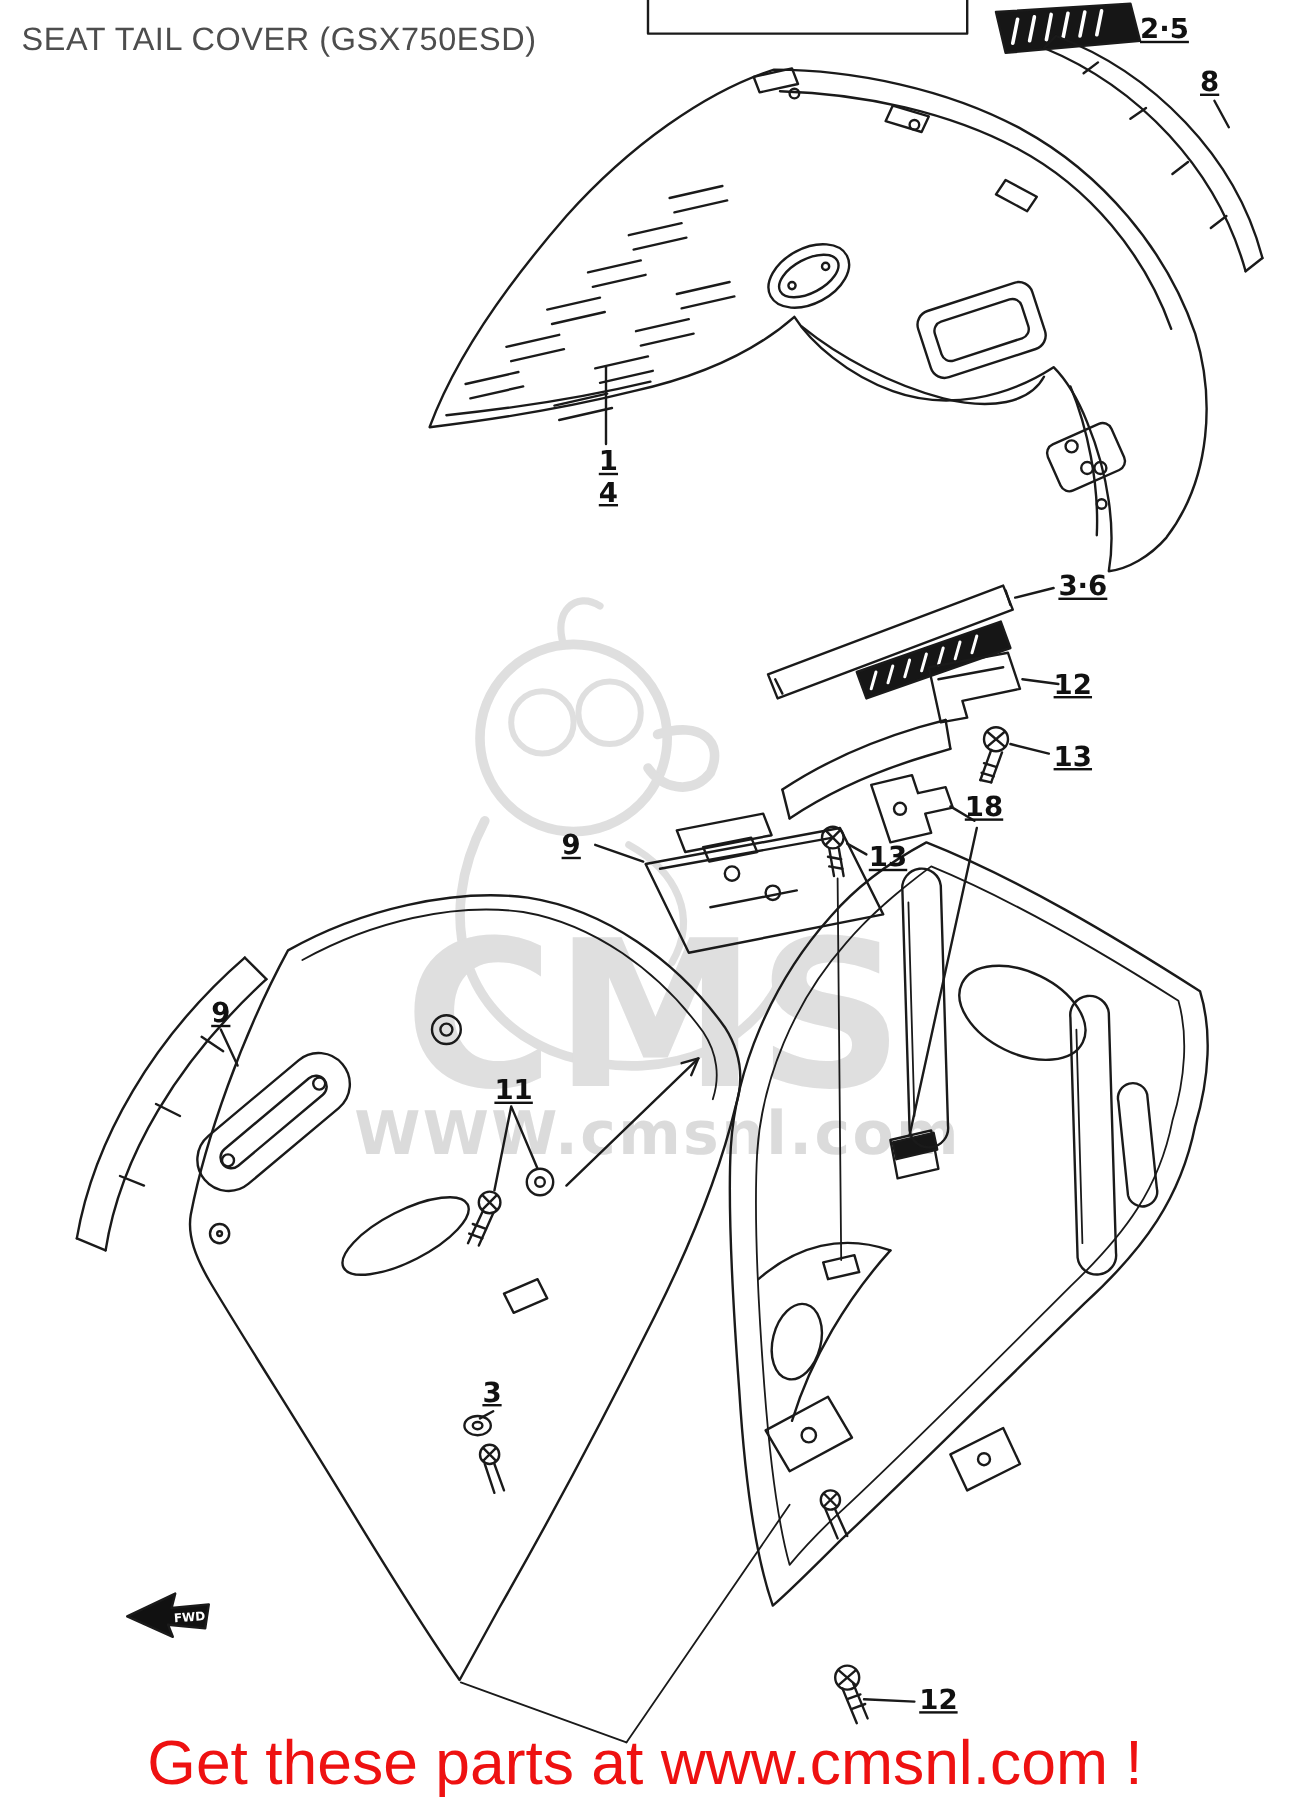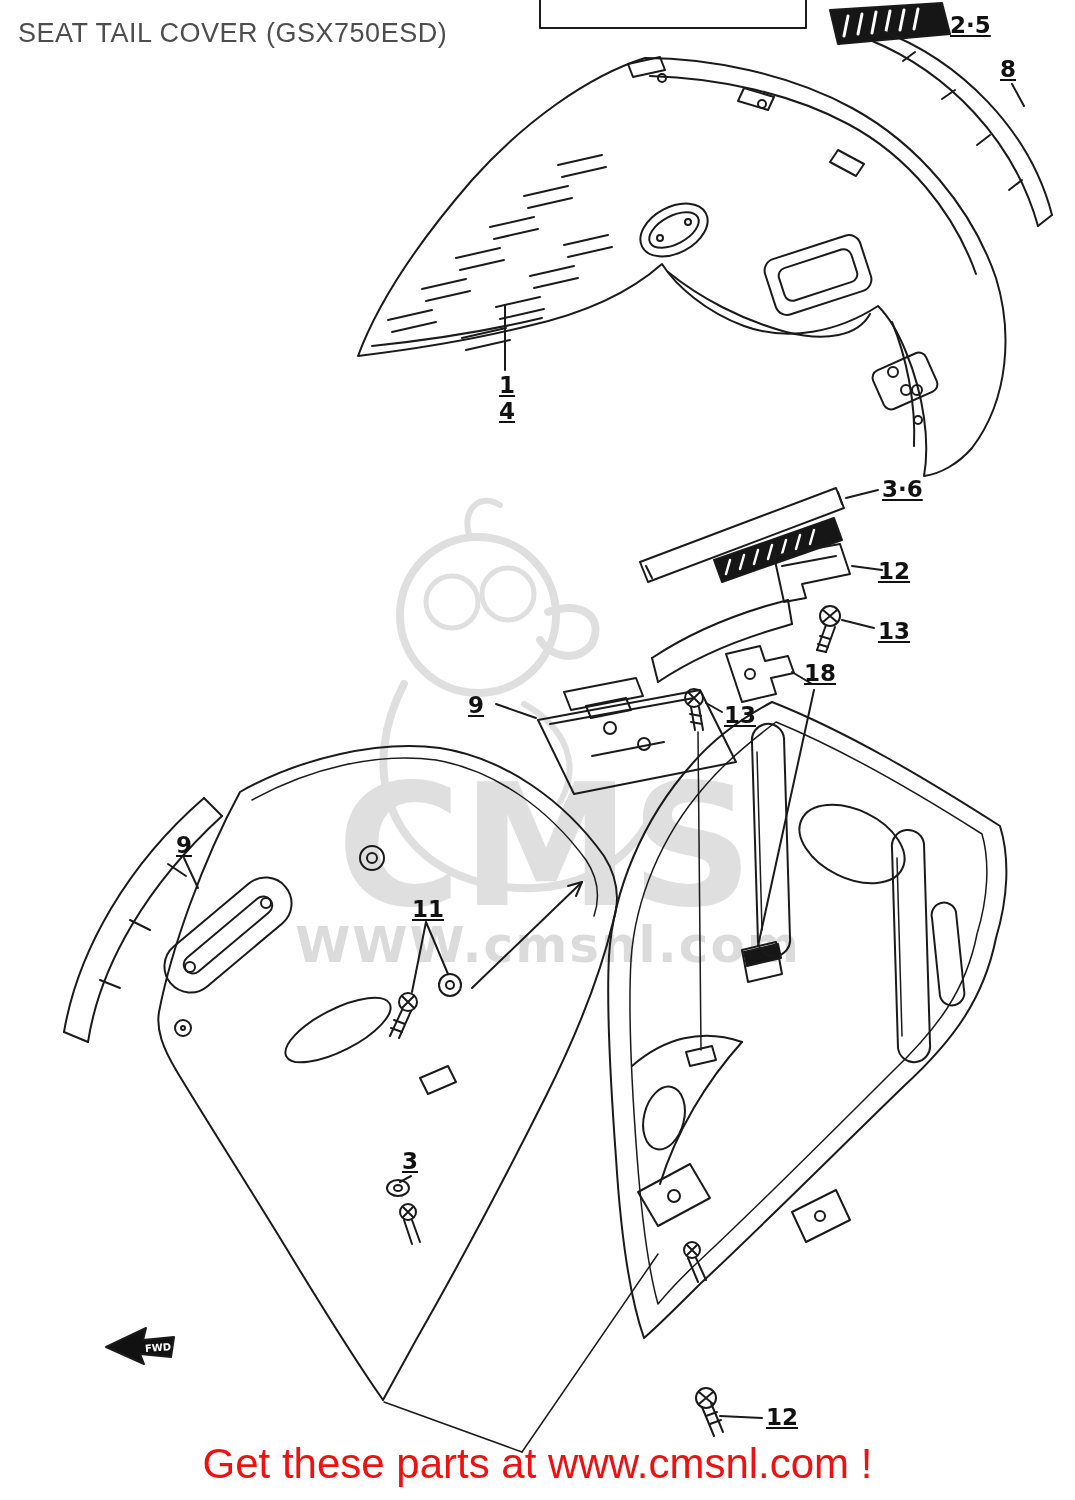--- a/index.html
+++ b/index.html
@@ -4,21 +4,21 @@
 <style>
   html,body{margin:0;padding:0;background:#ffffff;}
   .canvas{position:relative;width:1075px;height:1500px;background:#ffffff;overflow:hidden;
           font-family:"Liberation Sans",sans-serif;}
   .diagram-title{position:absolute;left:18px;top:18px;font-size:27px;color:#4d4d4d;
           letter-spacing:.5px;z-index:3;}
   .art{position:absolute;left:0;top:0;z-index:2;}
   .part-label{position:absolute;font-family:"DejaVu Sans",sans-serif;font-weight:bold;
           font-size:23px;color:#111;z-index:3;white-space:nowrap;text-decoration:underline;}
   .footer-text{position:absolute;left:0;right:0;top:1440px;text-align:center;
-          font-size:42px;color:#ee1111;z-index:5;}
+          font-size:52px;color:#ee1111;z-index:5;}
 </style>
 </head>
 <body>
 
 <div class="canvas">
 
   <div class="diagram-title">SEAT TAIL COVER (GSX750ESD)</div>
 
   <svg class="art" width="1075" height="1500" viewBox="0 0 1075 1500">
 

